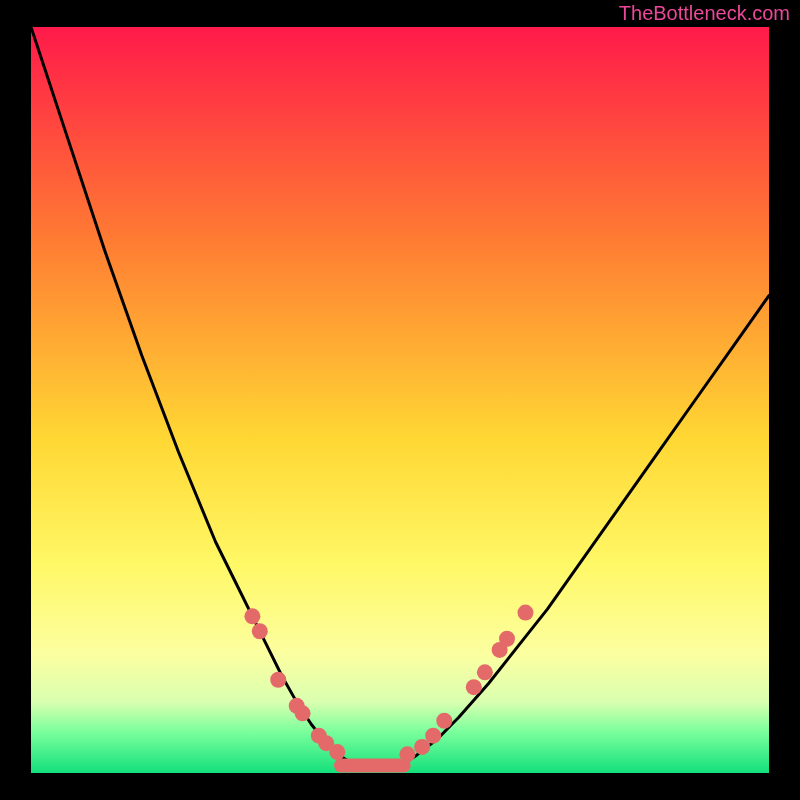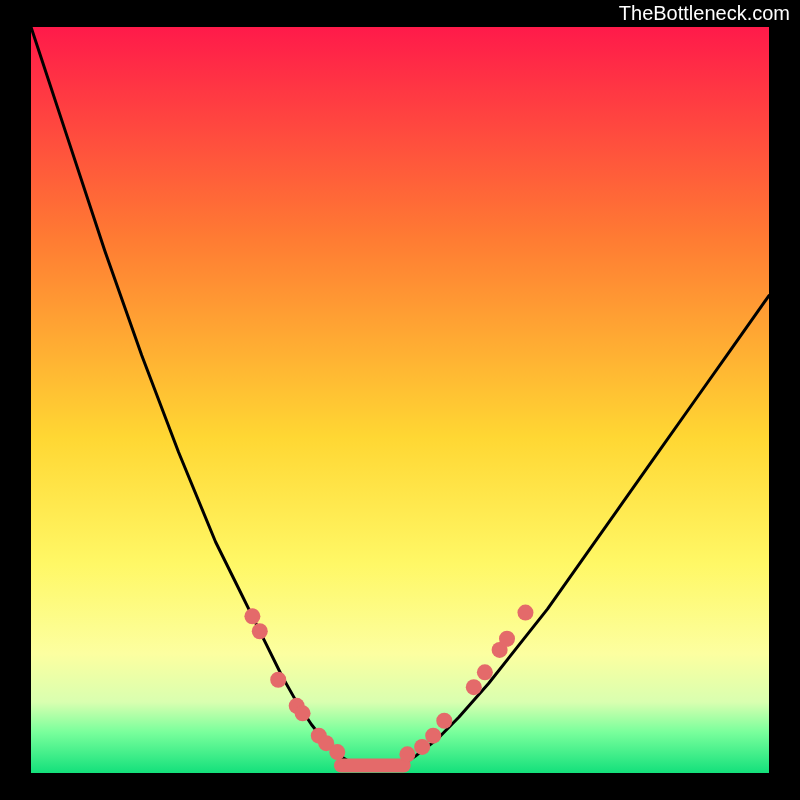--- a/index.html
+++ b/index.html
@@ -18,21 +18,21 @@
     background: #000;
   }
   .plot {
     position: absolute;
     box-sizing: border-box;
   }
   .watermark {
     position: absolute;
     top: 2px;
     right: 10px;
-    color: #ffffff;
+    color: #ec4899;
     font-size: 20px;
     font-weight: 500;
     font-family: Arial, sans-serif;
     letter-spacing: 0px;
   }
   svg { display: block; }
 </style>
 </head>
 <body>
 

